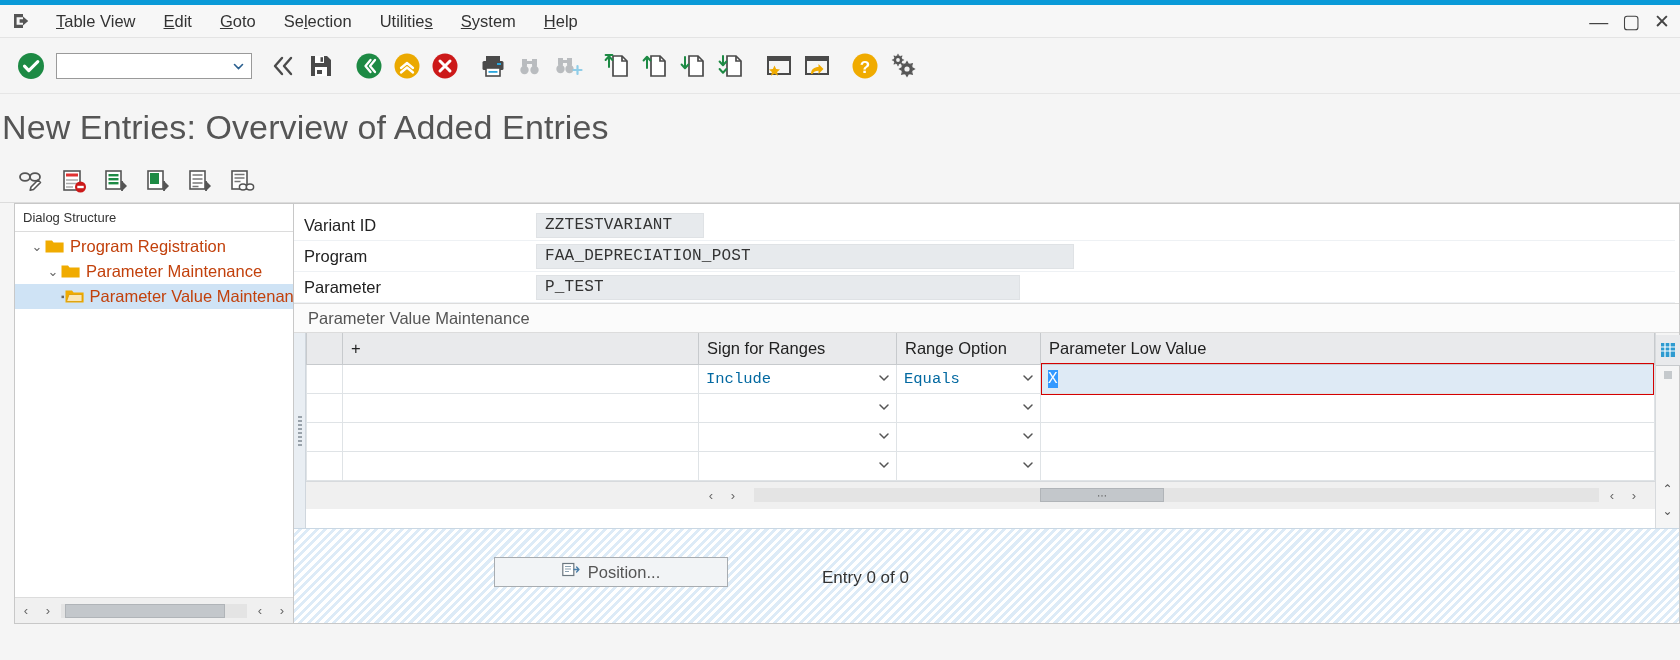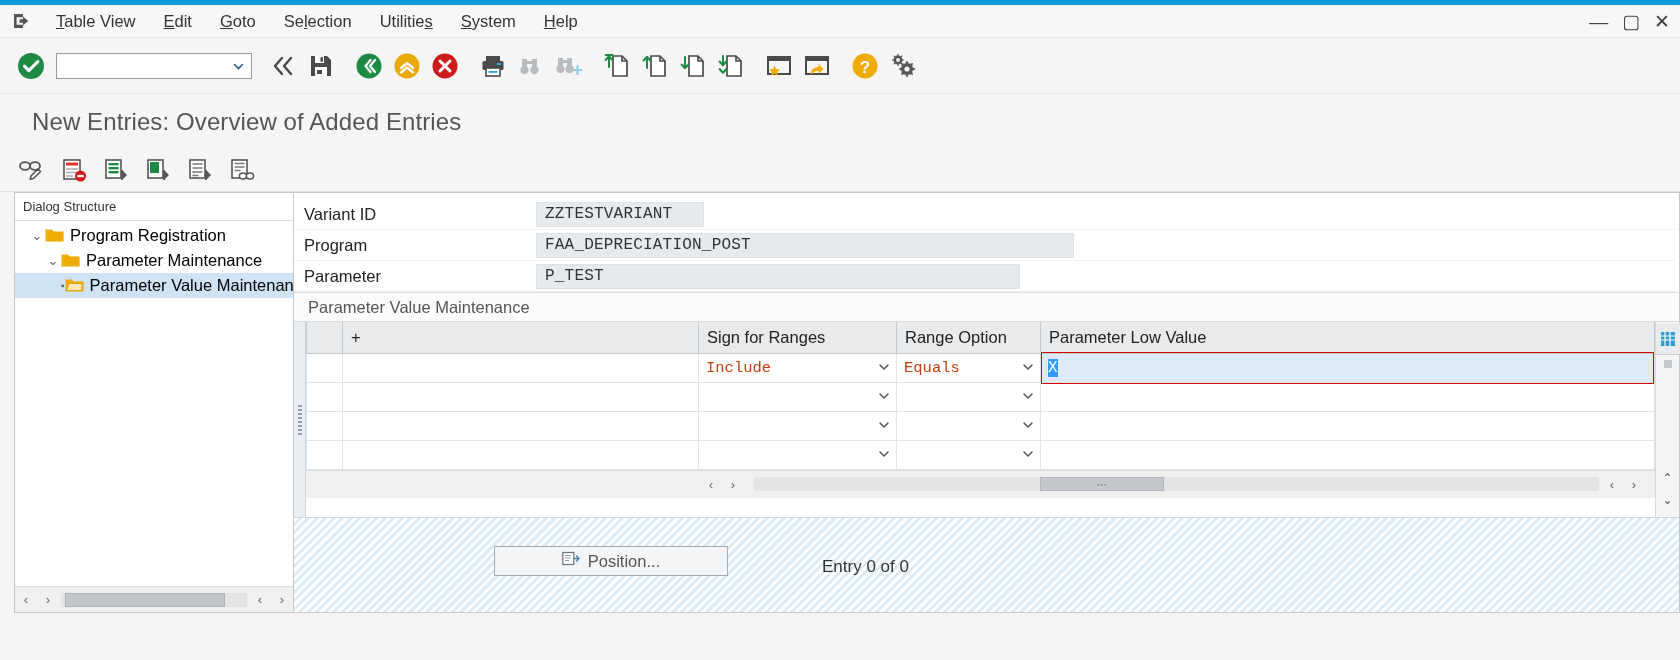--- a/index.html
+++ b/index.html
@@ -42,21 +42,21 @@
   .tb-gap { width:10px; }
   #cmd-field {
     width:196px; height:26px; border:1px solid #9a9a9a; background:#fff;
     display:flex; align-items:center; margin:0 12px 0 6px; position:relative;
   }
   #cmd-field input { border:0; outline:0; width:100%; height:100%; padding:0 22px 0 5px; font-family:"Liberation Sans", sans-serif; font-size:14px; background:transparent; }
   #cmd-field .chev { position:absolute; right:6px; top:5px; pointer-events:none; }
 
   
   #page-title {
-    padding:14px 0 12px 32px; font-size:24px; color:#555; font-weight:400;
+    padding:14px 0 12px 2px; font-size:34px; color:#555; font-weight:400;
     background:#f5f5f5; letter-spacing:0.1px;
   }
   
   #app-toolbar {
     height:44px; background:#f5f5f5; display:flex; align-items:center;
     padding-left:14px; gap:6px; border-bottom:1px solid #dcdcdc;
   }
   .app-btn { width:36px; height:34px; display:flex; align-items:center; justify-content:center; cursor:pointer; border-radius:3px; }
 
   
@@ -68,21 +68,21 @@
   }
   #tree-header {
     padding:6px 8px 6px 8px; font-size:13px; color:#333;
     border-bottom:1px solid #dcdcdc; background:#fff;
   }
   #tree-body { flex:1; overflow:hidden; padding-top:2px; position:relative; }
   .tree-node { display:flex; align-items:center; height:25px; font-size:16.5px; white-space:nowrap; cursor:pointer; padding-right:4px; }
   .tree-node.sel { background:#cfe3f5; }
   .tw { width:16px; display:flex; align-items:center; justify-content:center; color:#666; font-size:13px; }
   .folder { width:19px; height:15px; margin-right:6px; flex:0 0 auto; }
-  .tree-label { color:#000000; }
+  .tree-label { color:#c2410c; }
   #tree-hscroll { height:26px; border-top:1px solid #dcdcdc; display:flex; align-items:center; background:#f0f0f0; }
   .sb-arrow { width:22px; text-align:center; color:#666; font-size:13px; cursor:pointer; }
   .sb-track { flex:1; height:14px; background:#e4e4e4; margin:0 2px; position:relative; }
   .sb-thumb { position:absolute; height:14px; background:#c3c7cb; border:1px solid #b0b4b8; }
 
   
   #right-panel { flex:1; margin-left:0px; display:flex; flex-direction:column; background:#fff; border:1px solid #c8c8c8; border-left:0; }
   #form-area { background:#fff; padding:6px 4px 0 0; }
   .form-row { display:flex; align-items:center; height:31px; padding-left:10px; border-bottom:1px solid #eef1f4; }
   .form-label { width:232px; font-size:16.5px; color:#222; }
@@ -114,21 +114,21 @@
     font-size:16.5px; font-weight:400; color:#222; text-align:left; padding:0 8px;
   }
   table.stbl td {
     border:1px solid #dfe3e6; height:29px; padding:0 7px; font-size:16px; background:#fff; vertical-align:middle;
   }
   td.rowhdr { background:#eceef0; border-color:#d5d8db; }
   td.plusc  { background:#eceff2; }
   .cellsel { background:#deeaf5 !important; }
   .ddcell { position:relative; padding-right:22px !important; }
   .ddcell .dd-chev { position:absolute; right:6px; top:7px; color:#555; font-size:12px; pointer-events:none; }
-  .ddtext { font-family:"Liberation Mono", monospace; font-size:15.5px; color:#c2410c; }
+  .ddtext { font-family:"Liberation Mono", monospace; font-size:15.5px; color:#0369a1; }
   .focusbox { position:relative; }
   .focus-red {
     position:absolute; left:0; top:-2px; width:100%; height:calc(100% + 4px);
     border:1px solid #d40000; pointer-events:none;
   }
   .selchar { background:#3399ff; color:#fff; }
 
   #grid-hscroll {
     height:28px; background:#f0f0f0; border-top:1px solid #d7dadd;
     display:flex; align-items:center; padding:0 4px;

